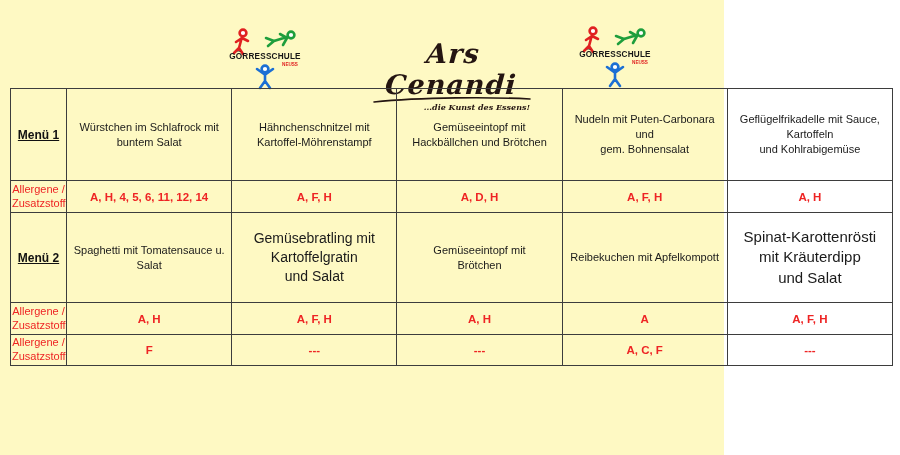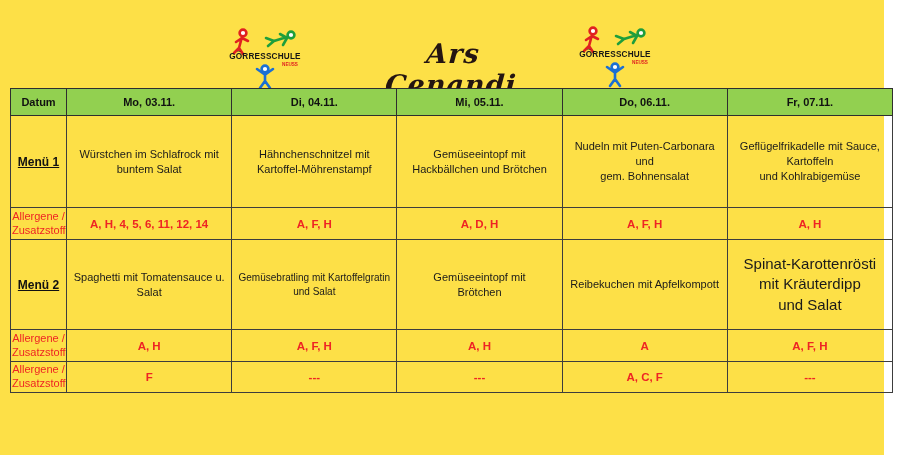--- a/index.html
+++ b/index.html
@@ -1,18 +1,18 @@
 <!DOCTYPE html>
 <html><head>
 <meta charset="utf-8">
 <style>
   * { margin:0; padding:0; box-sizing:border-box; }
   html,body { width:900px; height:455px; background:#ffffff; overflow:hidden;
               font-family:"Liberation Sans", sans-serif; }
-  .page { position:relative; width:884px; height:455px; background:#fde047; }
+  .page { position:relative; width:724px; height:455px; background:#fef9c3; }
 
   
   .logo-strip { position:absolute; top:0; left:0; width:900px; height:88px; }
   .school-logo { position:absolute; width:74px; height:64px; }
   .school-logo.first  { left:228px; top:26px; }
   .school-logo.second { left:578px; top:24px; }
 
   .ars { position:absolute; left:362px; top:38px; width:180px; text-align:center; }
   .ars-title { font-family:"DejaVu Serif", serif; font-style:italic; font-weight:bold;
                font-size:27px; color:#241511; letter-spacing:1px; transform:skewX(-4deg); }
@@ -93,28 +93,20 @@
     <colgroup>
       <col style="width:56px">
       <col style="width:165px">
         <col style="width:165px">
         <col style="width:165px">
       <col style="width:165px">
         <col style="width:165px">
     </colgroup>
 
     <tbody>
-        <tr class="header-row">
-      <th>Datum</th>
-      <th>Mo, 03.11.</th>
-      <th>Di, 04.11.</th>
-      <th>Mi, 05.11.</th>
-      <th>Do, 06.11.</th>
-      <th>Fr, 07.11.</th>
-    </tr>
 
     <tr class="menu-row">
       <td class="row-label"><span>Menü 1</span></td>
       <td class="menu-cell">Würstchen im Schlafrock mit
 buntem Salat</td>
       <td class="menu-cell">Hähnchenschnitzel mit
 Kartoffel-Möhrenstampf</td>
       <td class="menu-cell">Gemüseeintopf mit
 Hackbällchen und Brötchen</td>
       <td class="menu-cell">Nudeln mit Puten-Carbonara und
@@ -131,21 +123,21 @@
       <td class="allergen-cell">A, F, H</td>
       <td class="allergen-cell">A, D, H</td>
       <td class="allergen-cell">A, F, H</td>
       <td class="allergen-cell">A, H</td>
     </tr>
 
     <tr class="menu-row-2">
       <td class="row-label"><span>Menü 2</span></td>
       <td class="menu-cell">Spaghetti mit Tomatensauce u.
 Salat</td>
-      <td class="menu-cell" style="font-size:10px">Gemüsebratling mit Kartoffelgratin
+      <td class="menu-cell" style="font-size:14px">Gemüsebratling mit Kartoffelgratin
 und Salat</td>
       <td class="menu-cell">Gemüseeintopf mit
 Brötchen</td>
       <td class="menu-cell">Reibekuchen mit Apfelkompott</td>
       <td class="menu-cell" style="font-size:15px">Spinat-Karottenrösti mit Kräuterdipp
 und Salat</td>
     </tr>
 
     <tr class="allergen-row">
       <td class="allergen-label">Allergene /

